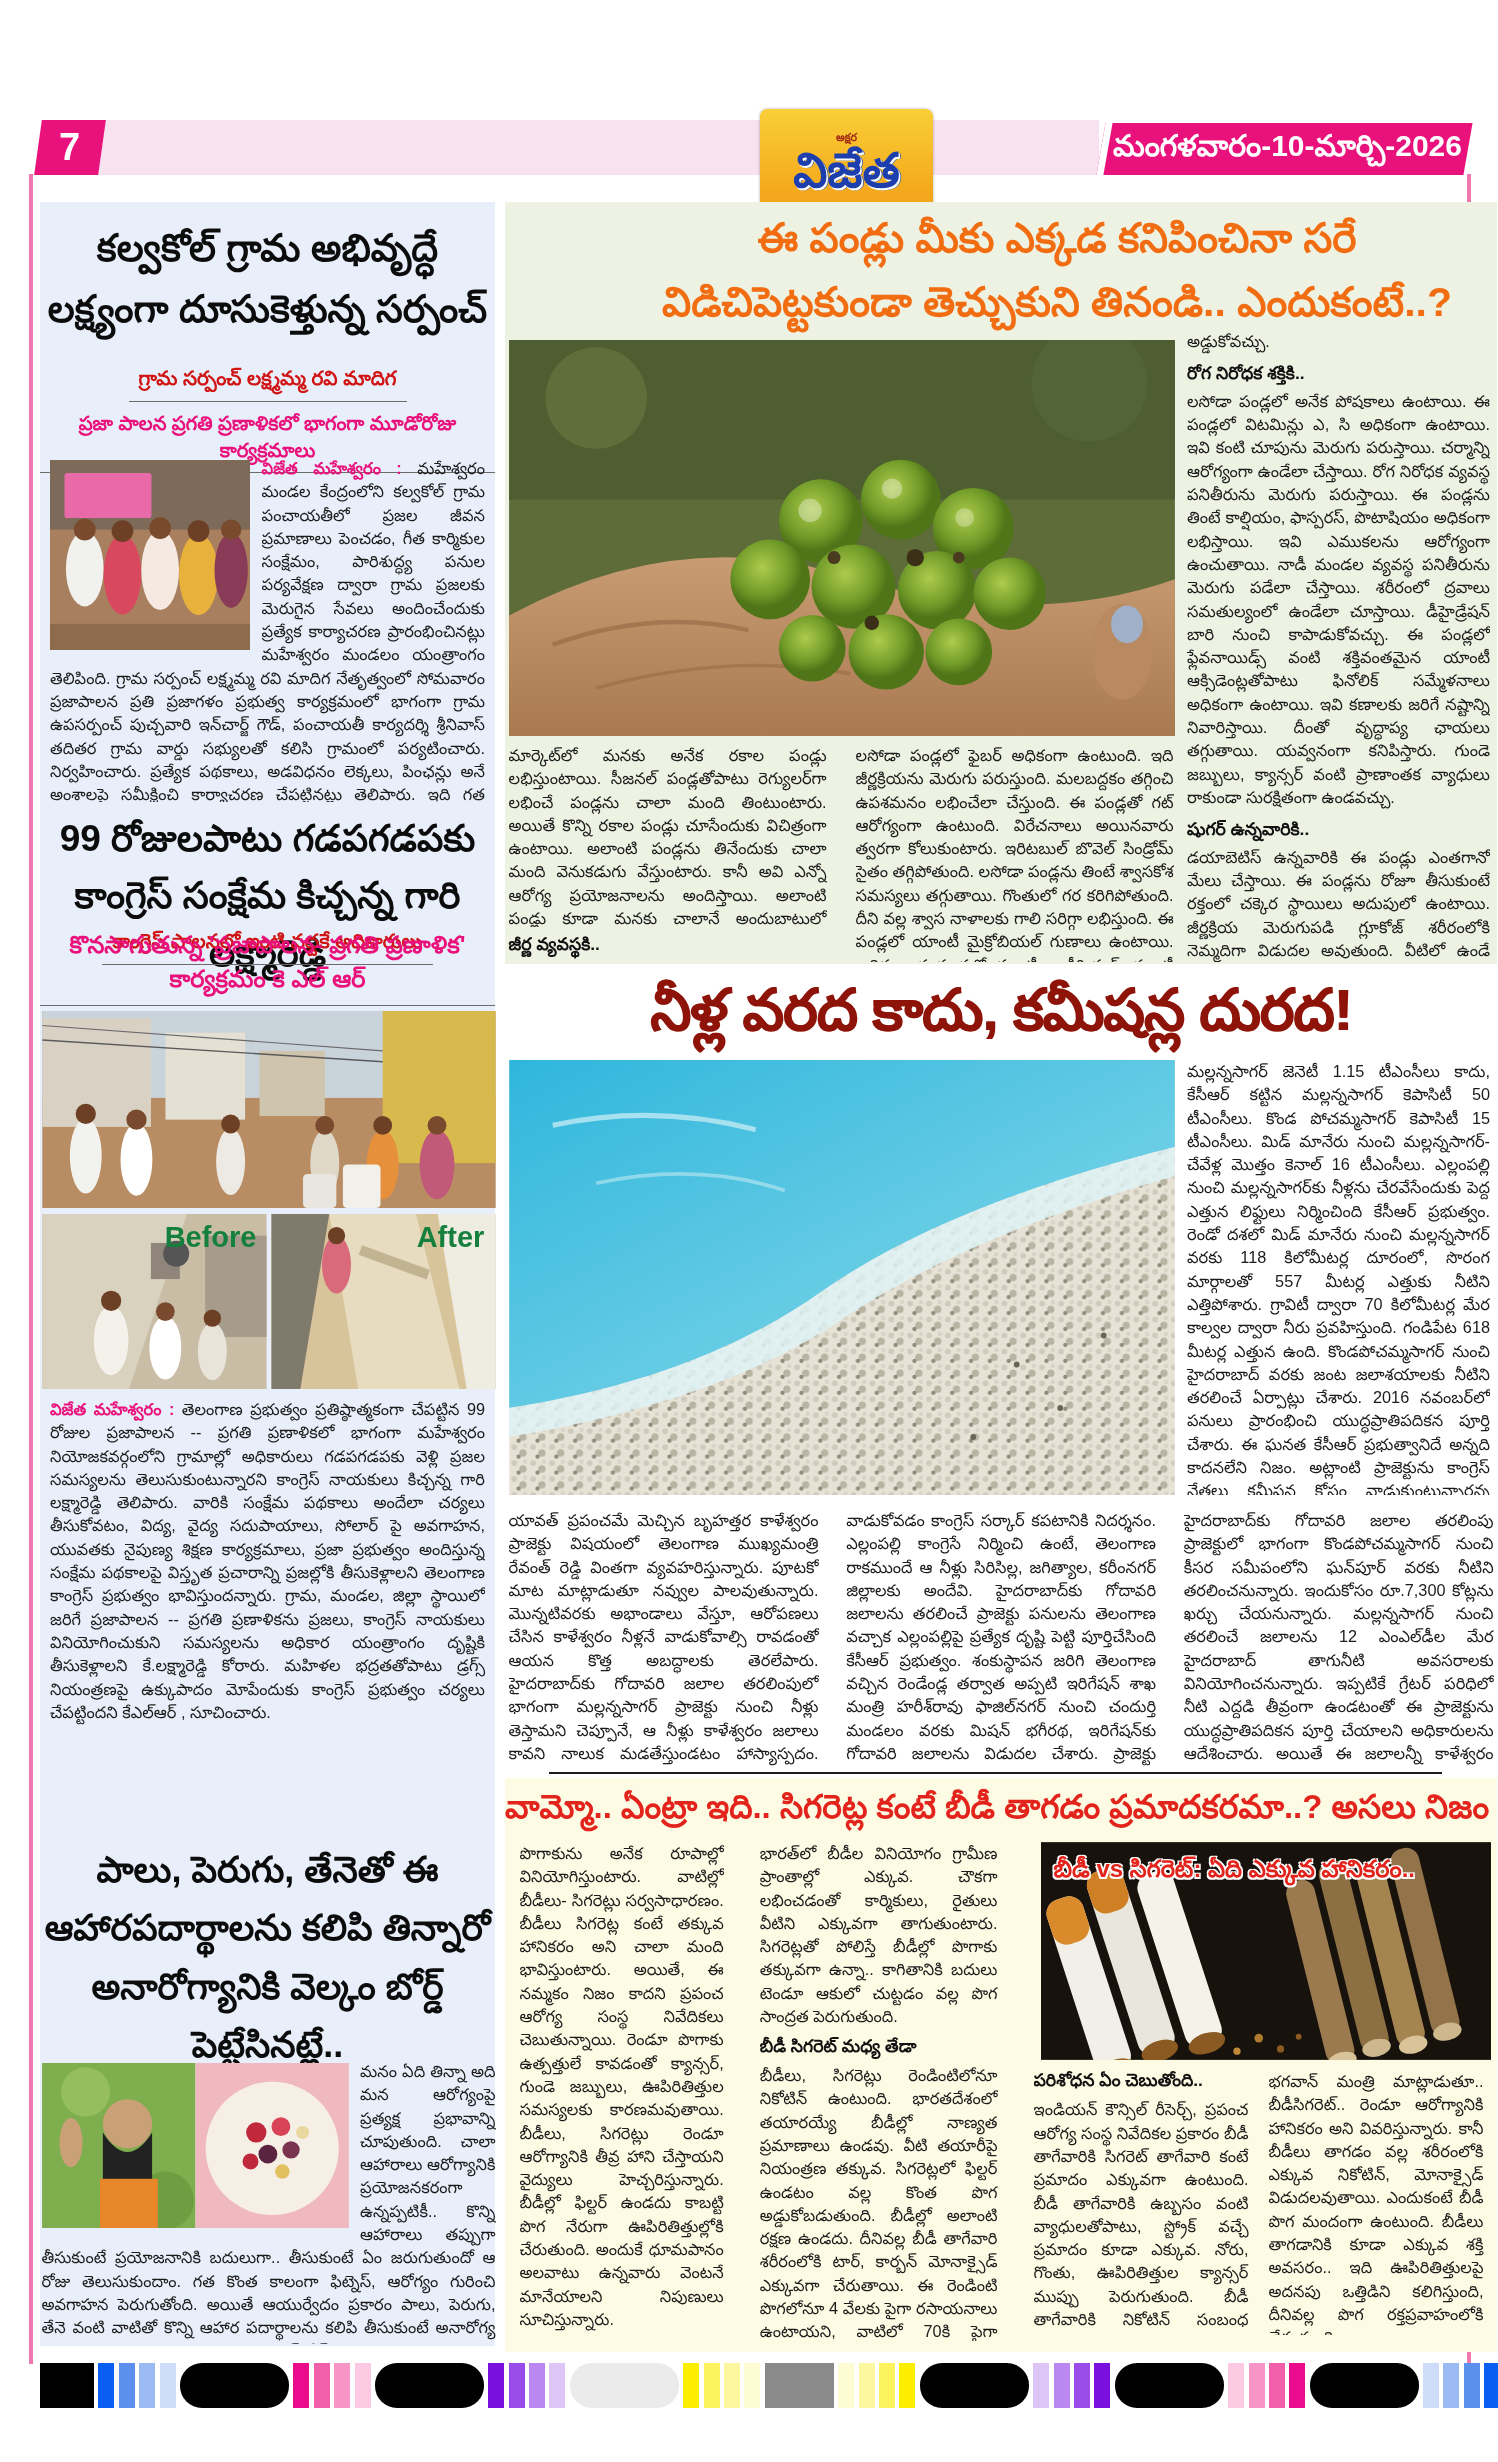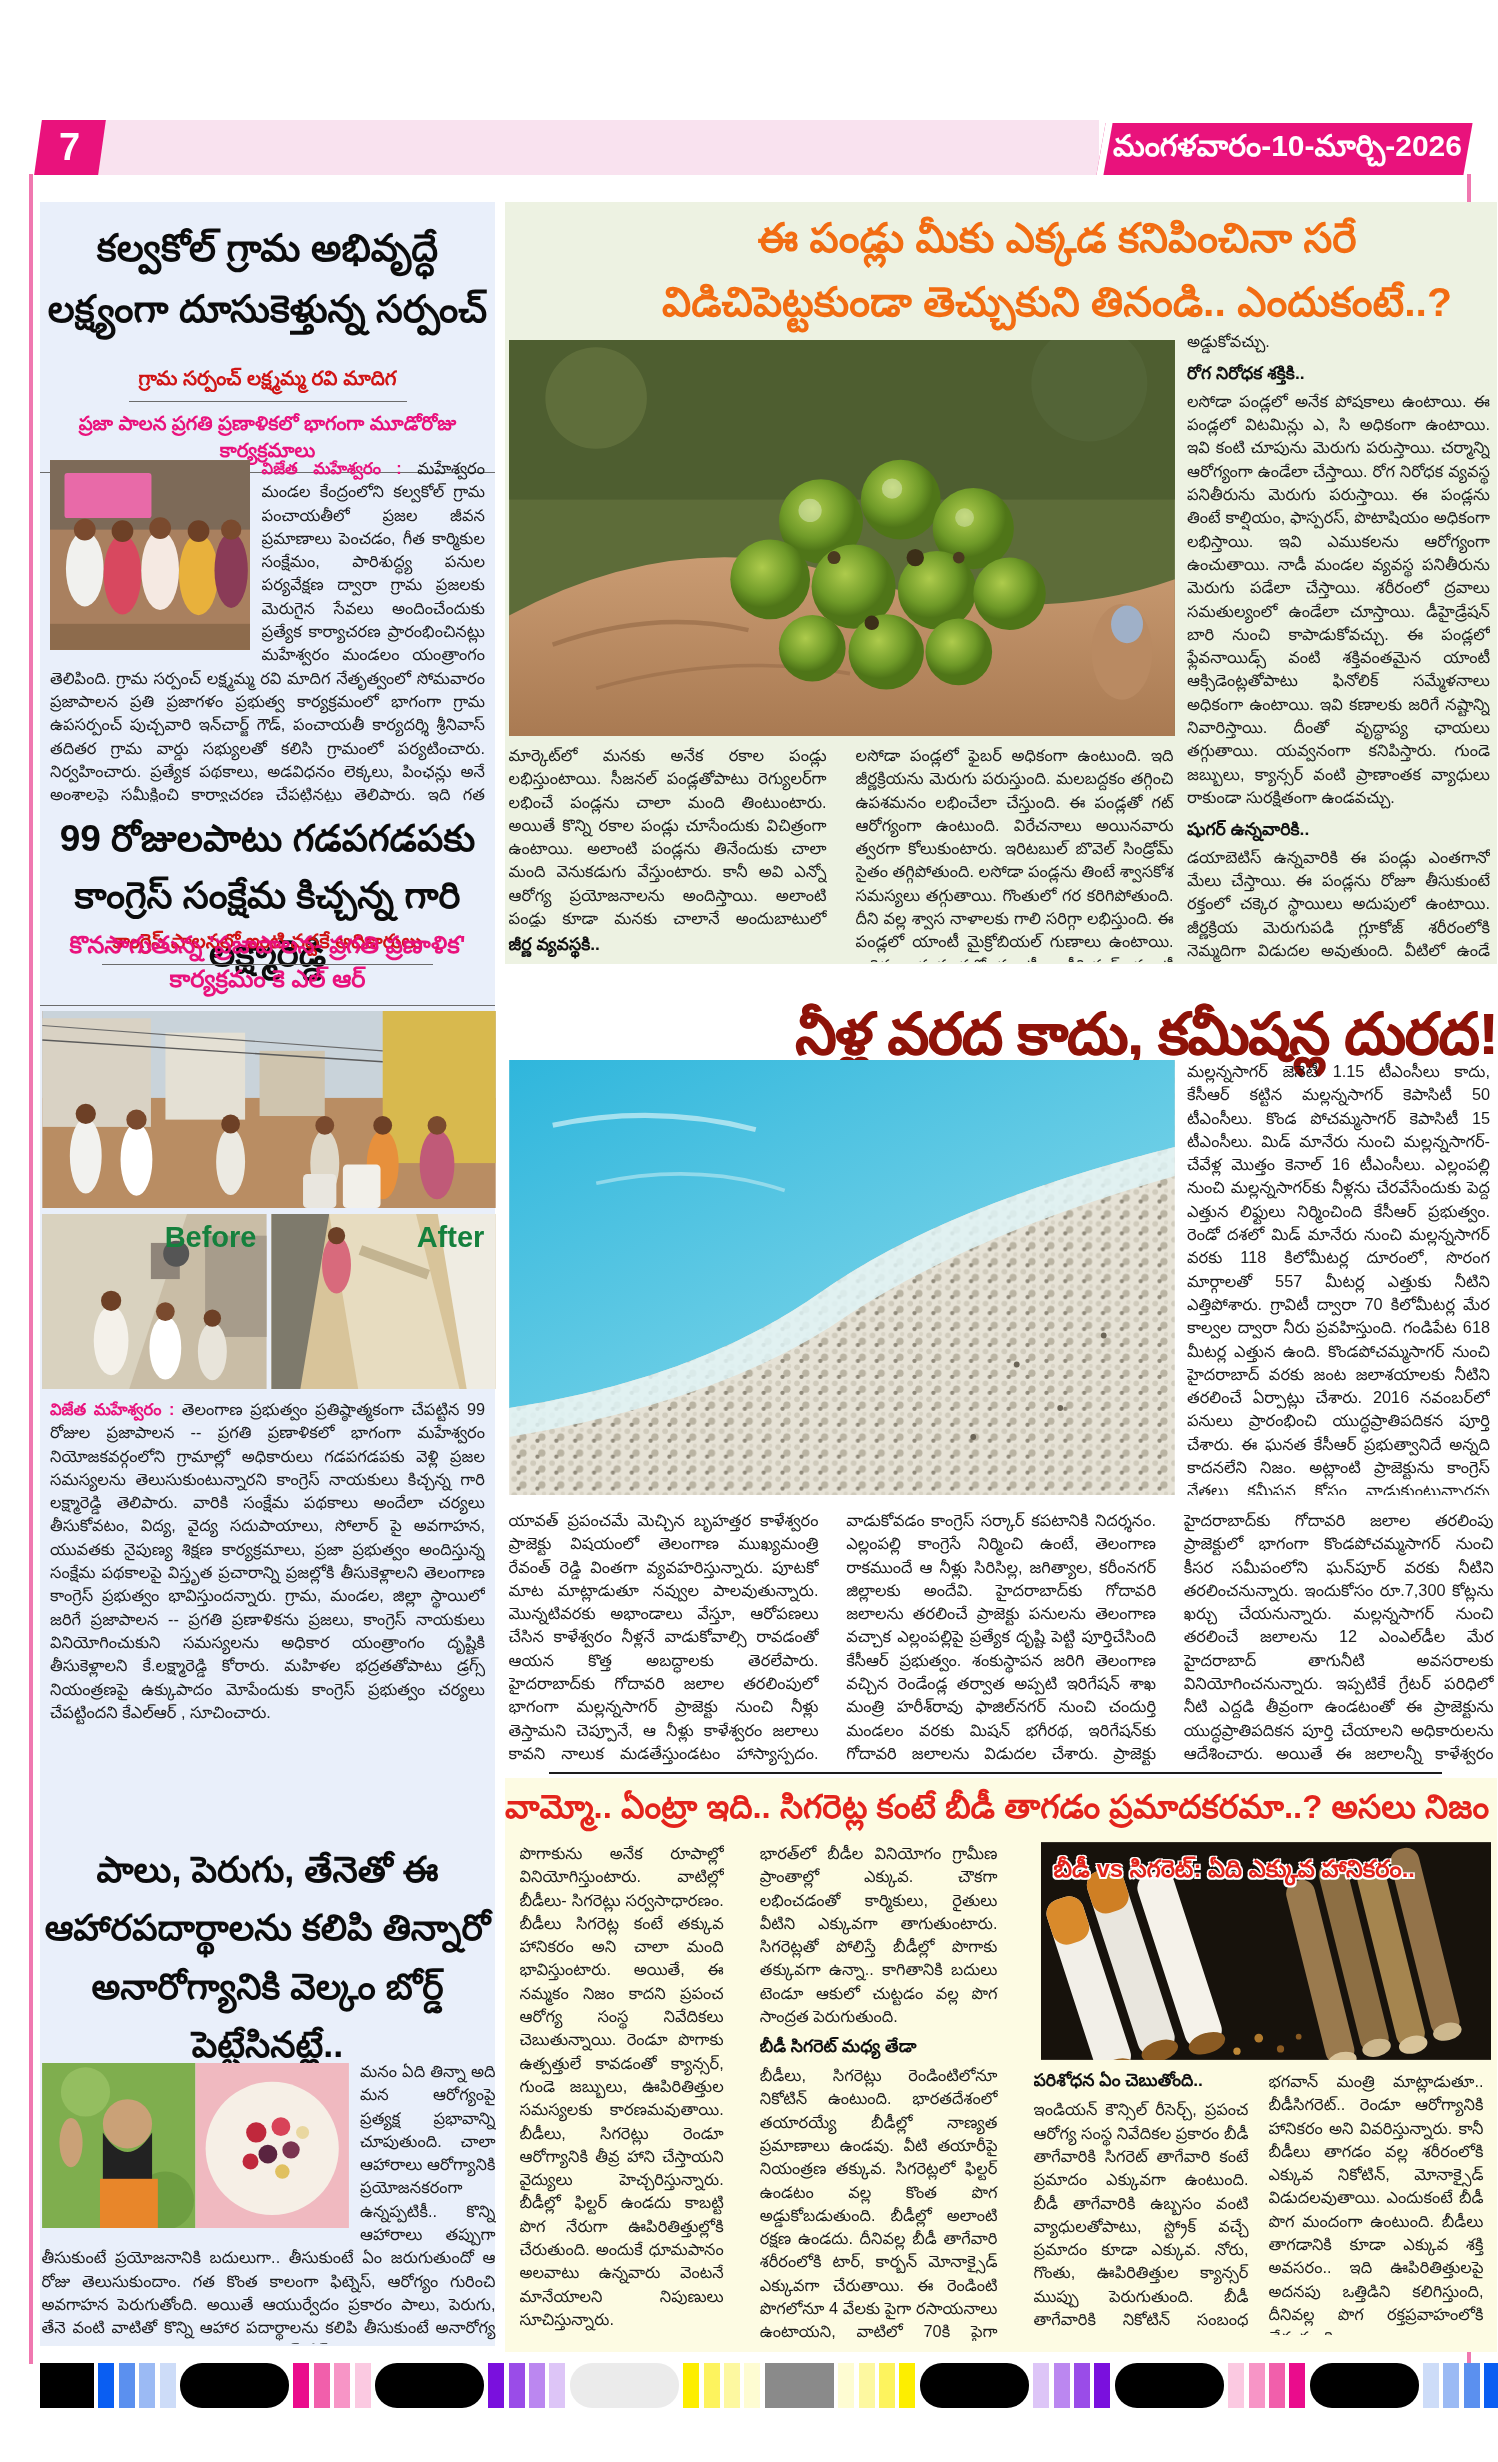--- a/index.html
+++ b/index.html
@@ -32,21 +32,21 @@
   .lsub .inner{display:inline-block;border-bottom:1.5px solid #6b6b6b;padding:0 10px 5.8px 10px;}
   .red{color:#d01414;} .mag{color:#e9127c;}
   .floatbox{float:left;margin:2.9px 11.6px 4.4px 0;}
   
   .fruits{position:absolute;left:505px;top:202px;width:992px;height:771px;background:#edf2e2;}
   .fhead{position:absolute;left:0;width:1104px;text-align:center;font-weight:bold;color:#f26c12;font-size:41px;white-space:nowrap;}
   .colbox{position:absolute;overflow:hidden;}
   
   .water{position:absolute;left:505px;top:964px;width:992px;height:814px;background:#ffffff;}
   .rule{position:absolute;background:#1c1c1c;height:2.2px;}
-  .whead{position:absolute;left:0;top:36px;width:992px;text-align:right;font-weight:bold;color:#8e1309;
+  .whead{position:absolute;left:0;top:12px;width:992px;text-align:center;font-weight:bold;color:#8e1309;
          font-size:58px;letter-spacing:-0.7px;text-shadow:1.1px 0 #8e1309;white-space:nowrap;}
   
   .cig{position:absolute;left:505px;top:1778px;width:992px;height:574px;background:#fdfbe3;}
   .chead{position:absolute;left:0;top:10px;width:992px;text-align:center;font-weight:bold;color:#e3241c;font-size:33px;white-space:nowrap;}
   .cigrow{position:absolute;left:14.5px;top:64px;width:964px;height:499px;display:flex;gap:36px;}
   .cigcol{overflow:hidden;}
   .rw{width:450px;display:flex;flex-direction:column;}
   .rwcols{display:flex;gap:20px;margin-top:10px;height:265px;overflow:hidden;}
   .cigphoto{position:relative;width:450px;height:218px;margin-left:7px;}
   .cig-title{position:absolute;left:13px;top:13px;width:406px;font-size:24px;font-weight:bold;color:#e3241c;
@@ -62,20 +62,25 @@
 <body>
 
 <div class="page">
 
   <div class="edge l"></div>
   <div class="edge r"></div>
 
   <div class="hstrip"></div>
   <div class="pagenum">
     <span>7</span>
+  </div>
+  <div class="masthead">
+    <div class="mh-top">అక్షర</div>
+    <div class="mh-title">విజేత</div>
+    <div class="mh-bottom">తెలుగు దినపత్రిక</div>
   </div>
   <div class="dateband">
     <span>మంగళవారం-10-మార్చి-2026</span>
   </div>
 
   <aside class="leftcol">
 
     <div class="lhead" style="top:16px;font-size:38px;line-height:1.6;">
       <div>కల్వకోల్ గ్రామ అభివృద్ధే</div>
       <div>లక్ష్యంగా దూసుకెళ్తున్న సర్పంచ్</div>

